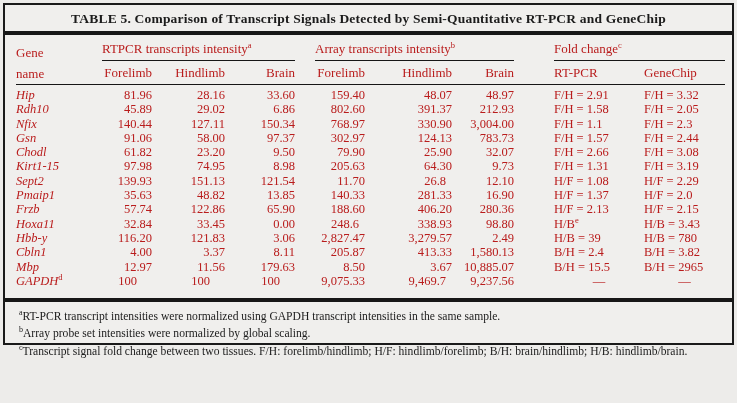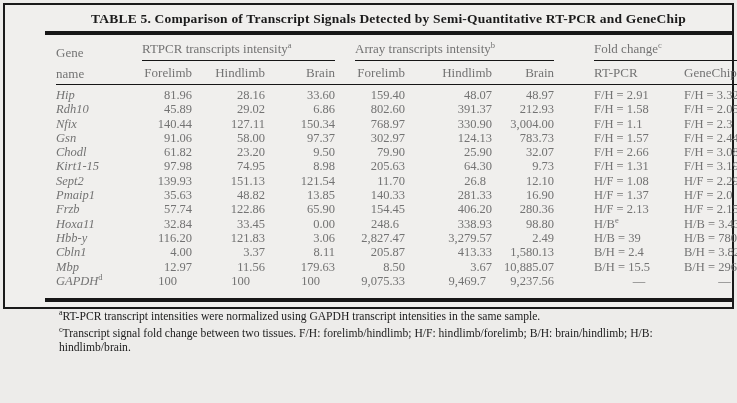--- a/index.html
+++ b/index.html
@@ -7,39 +7,38 @@
     width:737px; height:403px;
     background:#edecea;
     font-family:"Liberation Serif", serif;
     color:#1b1b1b;
     overflow:hidden;
   }
   .table-box {
     margin:3px;
     border:2px solid #1a1a1a;
     background:#f0efed;
-    height:306px;
+    height:342px;
     box-sizing:border-box;
-    padding-left:40px;
   }
   .title {
     text-align:center;
     font-weight:bold;
     font-size:13.5px;
     letter-spacing:0.2px;
     padding:6px 0 4px 0;
   }
   .rule-thick { height:4px; background:#171717; }
   table {
     border-collapse:collapse;
     table-layout:fixed;
     width:709px;
     margin:0 11px;
     font-size:12.5px;
-    color:#737373;
+    color:#b91c1c;
   }
   th { font-weight:normal; font-size:13px; text-align:left; padding:0; white-space:nowrap; }
   .ghead th.group { vertical-align:bottom; padding-bottom:3px; height:22px; border-bottom:1.5px solid #161616; }
   .ghead th.gene-h { vertical-align:bottom; border-bottom:1.5px solid #161616; }
   .gene-h div { line-height:21px; }
   .subhead th { vertical-align:bottom; height:20px; padding-bottom:3px; border-bottom:1.5px solid #161616; }
   .subhead th.num { text-align:right;margin-top:44px; }
   .ghead th.spacer { border-bottom:none; }
   sup { font-size:8.5px; font-style:normal; vertical-align:super; line-height:0; }
   tbody td { line-height:14.3px; height:14.3px; padding:0; white-space:nowrap; overflow:visible; }
@@ -209,21 +208,21 @@
           <td></td>
           <td class="fold"><span>H/F = 1.37</span></td>
           <td class="fold"><span>H/F = 2.0</span></td>
         </tr>
         <tr>
           <td><span class="gene">Frzb</span></td>
           <td class="num">57.74</td>
           <td class="num">122.86</td>
           <td class="num">65.90</td>
           <td></td>
-          <td class="num">154.45</td>
+          <td class="num">188.60</td>
           <td class="num">406.20</td>
           <td class="num">280.36</td>
           <td></td>
           <td class="fold"><span>H/F = 2.13</span></td>
           <td class="fold"><span>H/F = 2.15</span></td>
         </tr>
         <tr>
           <td><span class="gene">Hoxa11</span></td>
           <td class="num">32.84</td>
           <td class="num">33.45</td>
@@ -288,16 +287,17 @@
           <td class="fold dash"><span>—</span></td>
           <td class="fold dash"><span>—</span></td>
         </tr>
       </tbody>
   </table>
 
   <div class="rule-thick after-table"></div>
 
   <div class="footnotes">
     <div class="footnote"><sup>a</sup><span>RT-PCR transcript intensities were normalized using GAPDH transcript intensities in the same sample.</span></div>
+    <div class="footnote"><sup>b</sup><span>Array probe set intensities were normalized by global scaling.</span></div>
     <div class="footnote"><sup>c</sup><span>Transcript signal fold change between two tissues. F/H: forelimb/hindlimb; H/F: hindlimb/forelimb; B/H: brain/hindlimb; H/B: hindlimb/brain.</span></div>
   </div>
 
 </div>
 
 </body></html>

